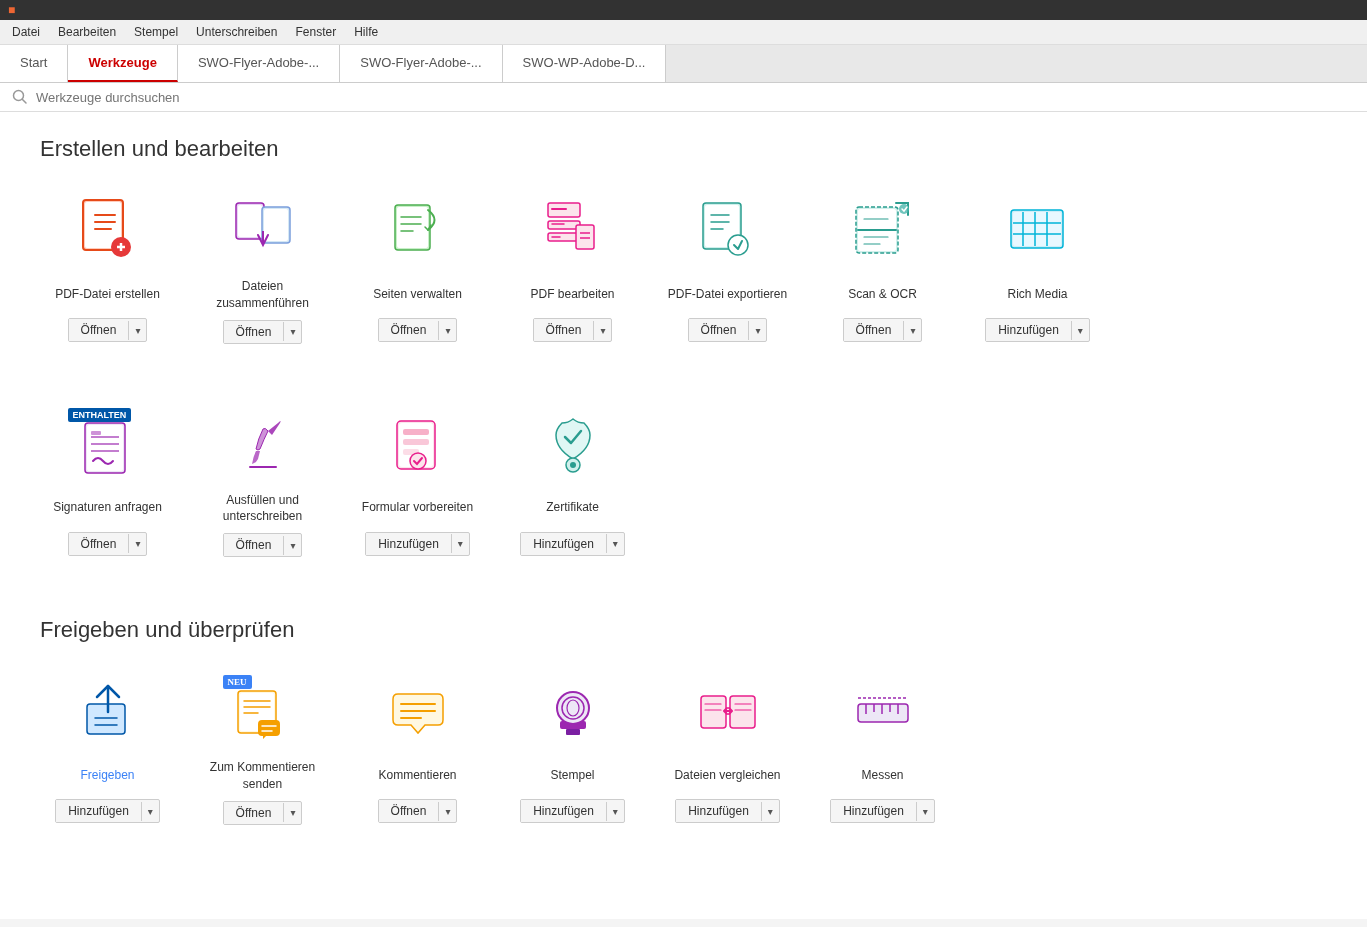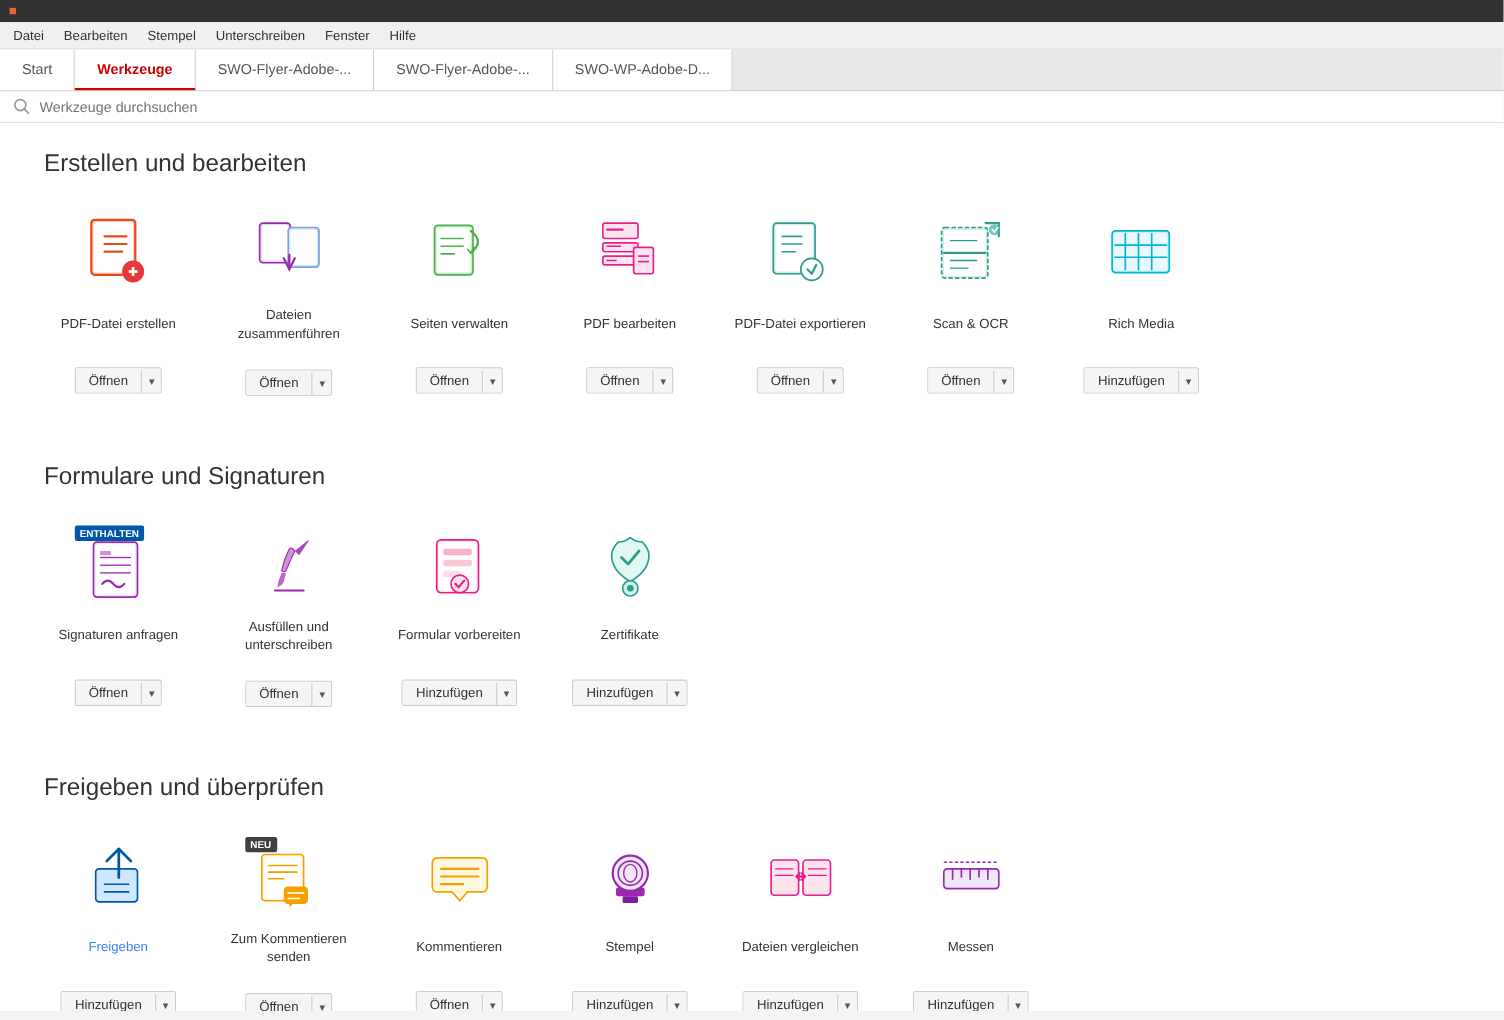--- a/index.html
+++ b/index.html
@@ -128,25 +128,24 @@
       min-height: 32px;
       display: flex;
       align-items: center;
     }
 
     .tool-label.blue { color: #3b82f6; }
 
     
     .btn-group {
       display: flex;
-      align-items: flex-end;
+      align-items: center;
       border: 1px solid #ccc;
       border-radius: 2px;
       background: #f5f5f5;
-      margin-top: 16px;
     }
     .btn-main {
       padding: 4px 12px;
       font-size: 12px;
       color: #333;
       background: #f5f5f5;
       border: none;
       cursor: pointer;
       white-space: nowrap;
     }
@@ -166,21 +165,21 @@
       top: 4px;
       left: 0;
       font-size: 9px;
       font-weight: bold;
       padding: 2px 5px;
       border-radius: 2px;
       color: #fff;
       z-index: 2;
     }
     .badge-blue { background: #0057a8; }
-    .badge-green { background: #404040; }
+    .badge-green { background: #3b82f6; font-family: Liberation Serif, serif; }
 
     
     svg { overflow: visible; }
   </style>
 </head>
 <body>
 
 <div class="title-bar">
   <span class="title-bar-icon">■</span>
 </div>
@@ -348,21 +347,20 @@
         <div class="btn-group">
           <button class="btn-main">Hinzufügen</button>
           <button class="btn-dropdown">▾</button>
         </div>
       </div>
 
     </div>
   </div>
 
   <div class="section">
-    <div class="section-title">Formulare und Signaturen</div>
     <div class="tool-grid">
 
       <div class="tool-item">
         <div class="tool-icon-container">
           <span class="badge badge-blue">ENTHALTEN</span>
           <svg width="70" height="70" viewBox="0 0 70 70">
             <rect x="12" y="14" width="40" height="50" rx="3" fill="#ede7f6" stroke="#9c27b0" stroke-width="1.5"></rect>
             <rect x="14" y="16" width="36" height="46" rx="2" fill="#fff"></rect>
             <line x1="18" y1="28" x2="46" y2="28" stroke="#9c27b0" stroke-width="1.2"></line>
             <line x1="18" y1="35" x2="46" y2="35" stroke="#9c27b0" stroke-width="1.2"></line>

